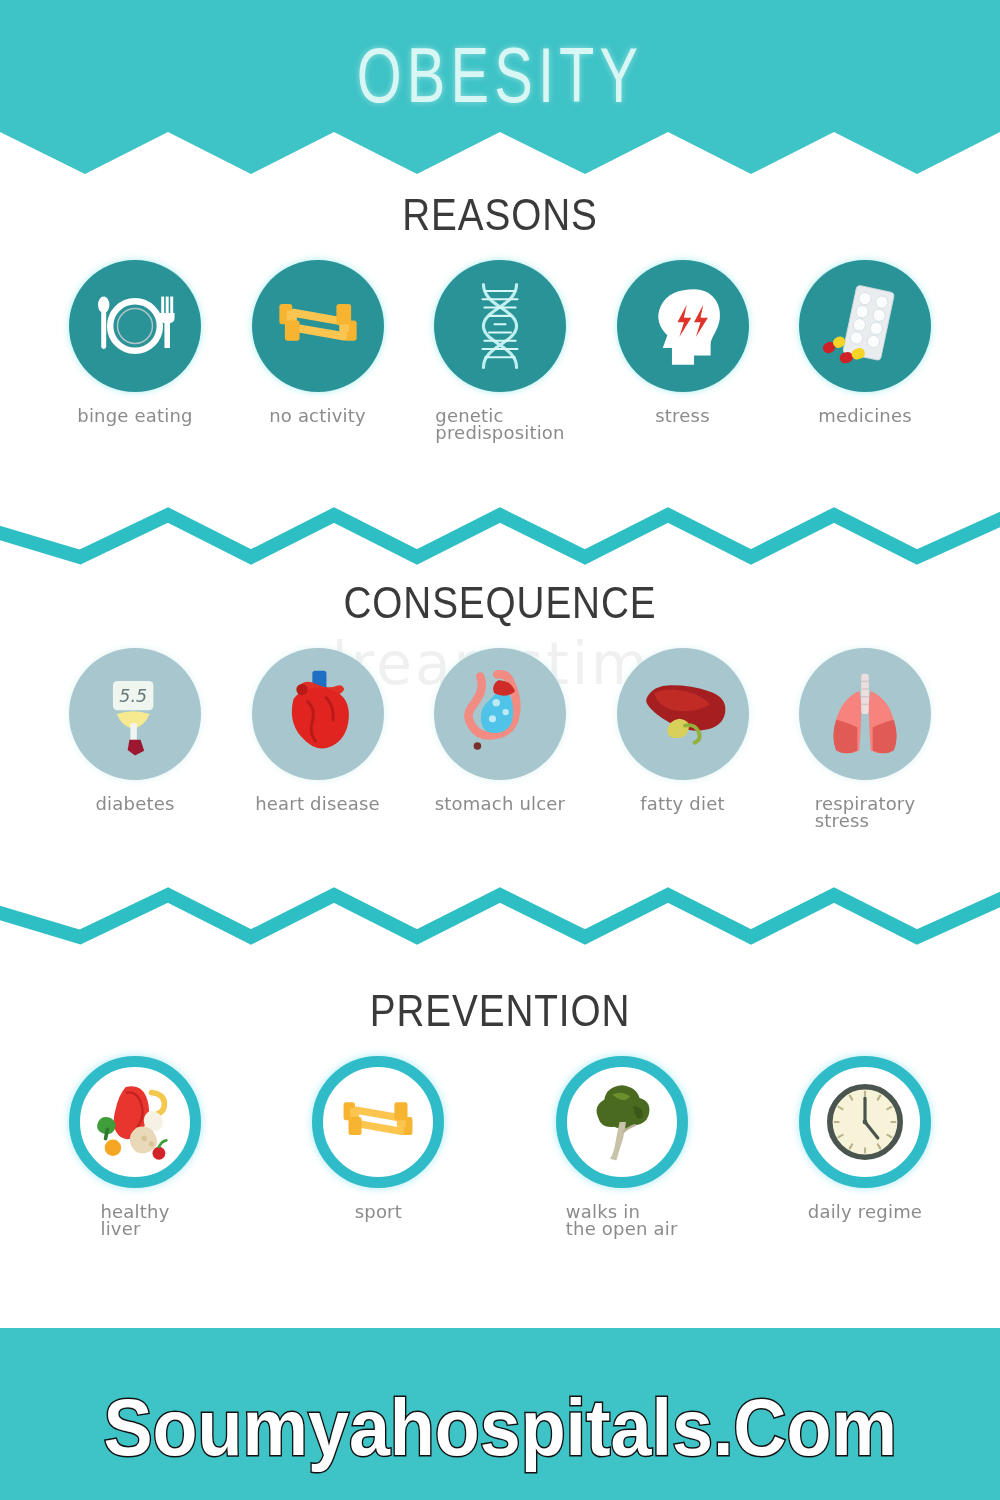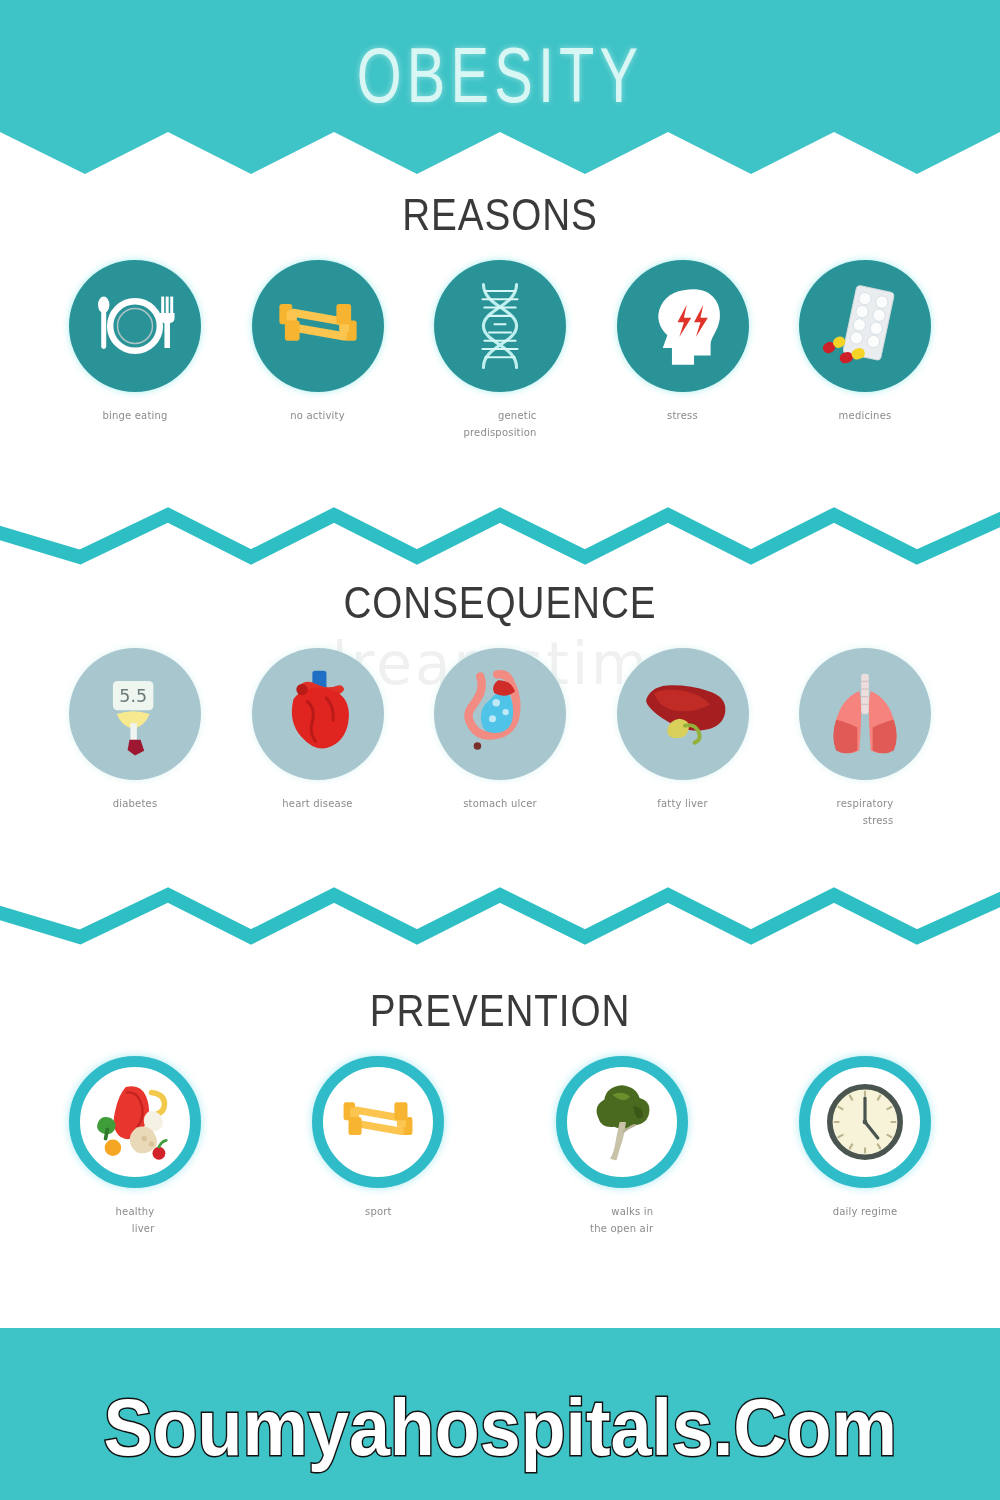--- a/index.html
+++ b/index.html
@@ -93,40 +93,41 @@
     align-items: center;
   }
   .circle {
     width: 132px;
     height: 132px;
     border-radius: 50%;
     display: flex;
     align-items: center;
     justify-content: center;
     position: relative;
+    font-style: italic;
   }
   .circle.filled-teal {
     background: #2a9398;
     box-shadow: 0 0 7px rgba(160,235,235,0.9);
   }
   .circle.filled-gray {
     background: #a7c6cd;
     box-shadow: 0 0 7px rgba(215,240,240,0.8);
   }
   .circle.ring-teal {
     background: #ffffff;
     border: 11px solid #2fbcc8;
     box-sizing: border-box;
     box-shadow: 0 0 8px rgba(150,230,240,0.85);
   }
   .icon-label {
     margin-top: 15px;
-    text-align: right;
+    text-align: left;
     font-family: "DejaVu Sans", sans-serif;
-    font-size: 10px;
+    font-size: 18px;
     line-height: 17px;
     color: #8b8b8b;
     letter-spacing: 0.2px;
     white-space: pre-line;
   }
 
   
   .watermark {
     position: absolute;
     left: 0; top: 630px;
@@ -339,21 +340,21 @@
     <div class="icon-cell">
       <div class="circle filled-gray">
         <svg width="96" height="96" viewBox="0 0 100 100">
           <path d="M12 34 q6 -14 26 -14 q22 0 38 6 q20 6 18 22 q-2 14 -18 18 q-18 4 -34 -4
                    q-16 -8 -24 -16 q-8 -8 -6 -12 z" fill="#a61f20"></path>
           <path d="M20 28 q14 -6 32 -2 q18 4 26 14 q-18 10 -38 6 q-16 -4 -20 -18 z" fill="#c02b26"></path>
           <path d="M46 55 q-10 2 -12 10 q-2 10 10 10 q10 0 12 -10 q2 -8 -10 -10 z" fill="#d8d05a"></path>
           <path d="M52 62 q10 -2 14 6 q4 8 -4 12" stroke="#93b03a" stroke-width="4" fill="none" stroke-linecap="round"></path>
         </svg>
       </div>
-      <div class="icon-label">fatty liver</div>
+      <div class="icon-label">fatty diet</div>
     </div>
 
     <div class="icon-cell">
       <div class="circle filled-gray">
         <svg width="96" height="96" viewBox="0 0 100 100">
           <rect x="46" y="8" width="8" height="42" rx="3" fill="#ecdede"></rect>
           <g stroke="#d8c6c6" stroke-width="1.6">
             <line x1="46" y1="16" x2="54" y2="16"></line>
               <line x1="46" y1="24" x2="54" y2="24"></line>
             <line x1="46" y1="32" x2="54" y2="32"></line>

